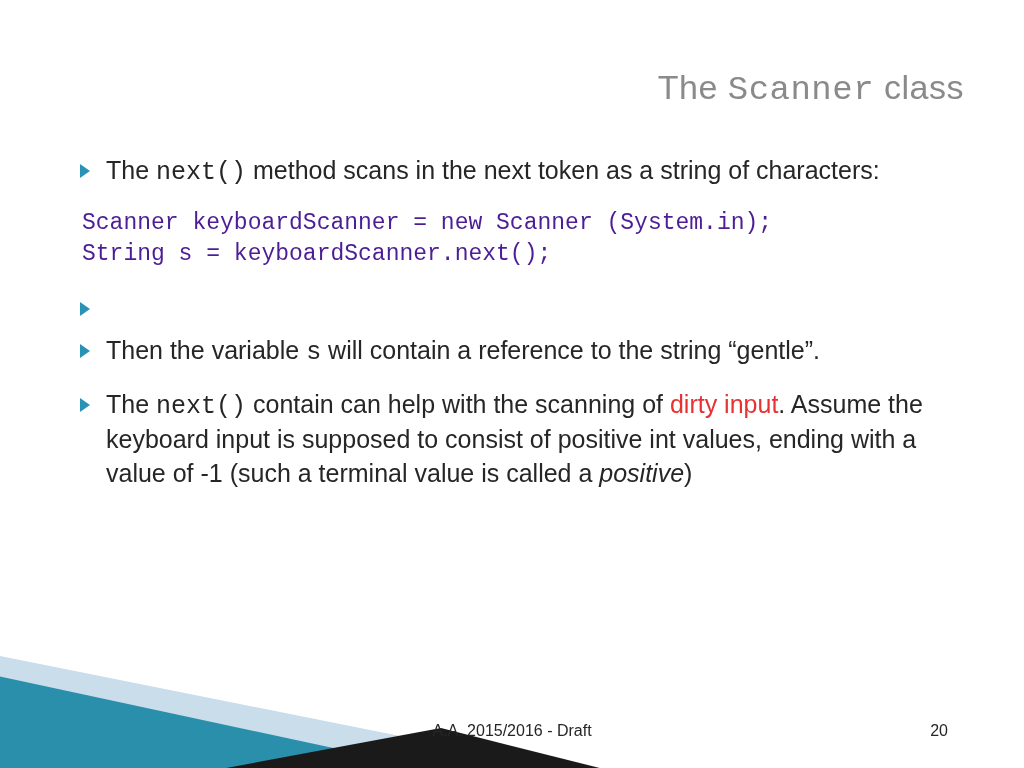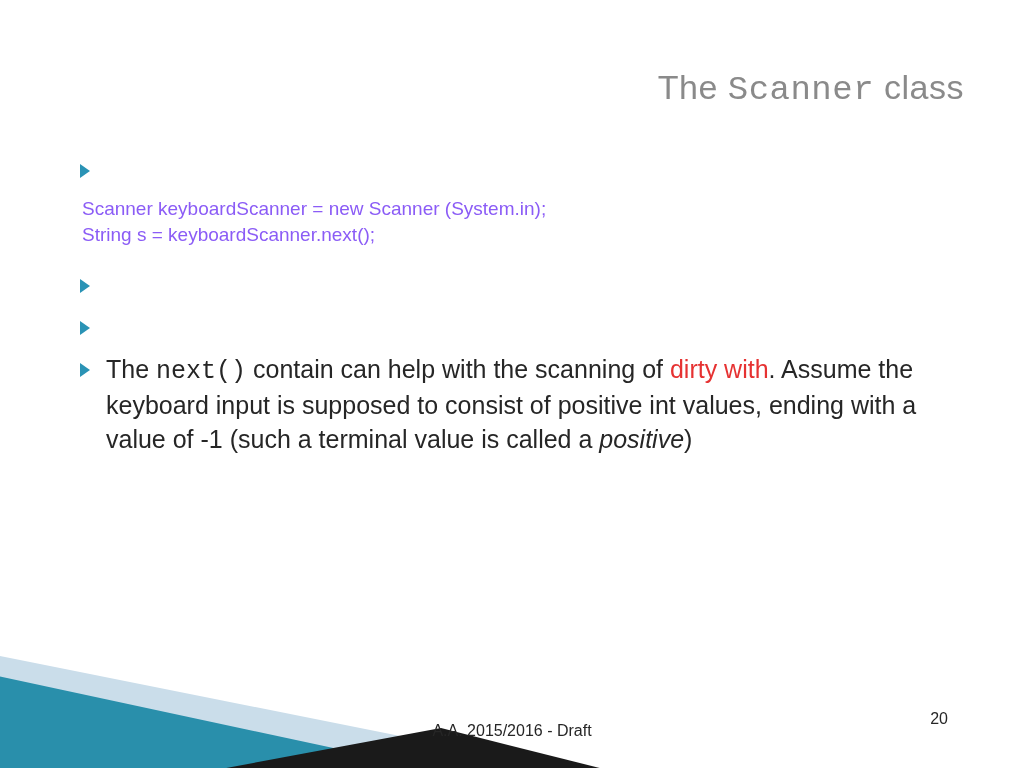--- a/index.html
+++ b/index.html
@@ -48,23 +48,23 @@
   }
   .bullet .text {
     font-size: 25px;
     line-height: 1.35;
     color: #262626;
     margin-left: 2px;
   }
   .mono-inline { font-family: "Courier New", monospace; }
   .gray-mono { font-family: "Courier New", monospace; color: #858585; }
   .code-block {
-    font-family: Liberation Sans, sans-serif;
-    font-size: 19px;
-    color: #8b5cf6;
+    font-family: Liberation Mono, monospace;
+    font-size: 23px;
+    color: #4c1d95;
     margin: 4px 0 22px 2px;
     line-height: 1.35;
     white-space: pre;
   }
   .dirty { color: #e63232; }
   .sentinel { font-style: italic; }
   .footer {
     position: absolute;
     bottom: 28px;
     width: 100%;
@@ -73,21 +73,21 @@
   }
   .footer-center {
     position: absolute;
     left: 50%;
     transform: translateX(-50%);
     bottom: 0;
   }
   .footer-pagenum {
     position: absolute;
     right: 76px;
-    bottom: 12px;
+    bottom: 0;
   }
 
   
   .tri1 {
     position: absolute;
     left: -40px;
     bottom: -20px;
     width: 0; height: 0;
     border-right: 700px solid transparent;
     border-bottom: 140px solid #caddea;
@@ -125,37 +125,43 @@
 <div class="slide" style="position:relative;z-index:5;">
 
   <div class="title">
     <span>The </span><span class="mono">Scanner</span><span> class</span>
   </div>
 
   <div class="body-area">
 
     <div class="bullet">
       <div class="marker"></div>
+      <div class="text">
+        <span>The </span><span class="mono-inline">next()</span><span>  method scans in the next token as a string of characters:</span>
+      </div>
     </div>
 
     <div class="code-block"><span>Scanner keyboardScanner = new Scanner (System.in);</span>
 <span>String s = keyboardScanner.next();</span></div>
 
     <div class="bullet">
       <div class="marker"></div>
     </div>
 
     <div class="bullet">
       <div class="marker"></div>
+      <div class="text">
+        <span>Then the variable </span><span class="mono-inline">s</span><span>  will contain a reference to the string “gentle”.</span>
+      </div>
     </div>
 
     <div class="bullet">
       <div class="marker"></div>
       <div class="text">
-        <span>The </span><span class="mono-inline">next()</span><span> contain can help with the scanning of </span><span class="dirty">dirty with</span><span>. Assume the keyboard input is supposed to consist of positive int values, ending with a value of -1 (such a terminal value is called a </span><span class="sentinel">positive</span><span>)</span>
+        <span>The </span><span class="mono-inline">next()</span><span> contain can help with the scanning of </span><span class="dirty">dirty input</span><span>. Assume the keyboard input is supposed to consist of positive int values, ending with a value of -1 (such a terminal value is called a </span><span class="sentinel">positive</span><span>)</span>
       </div>
     </div>
 
   </div>
 
   <div class="footer">
     <span class="footer-center">A.A. 2015/2016  -  Draft</span>
     <span class="footer-pagenum">20</span>
   </div>
 

